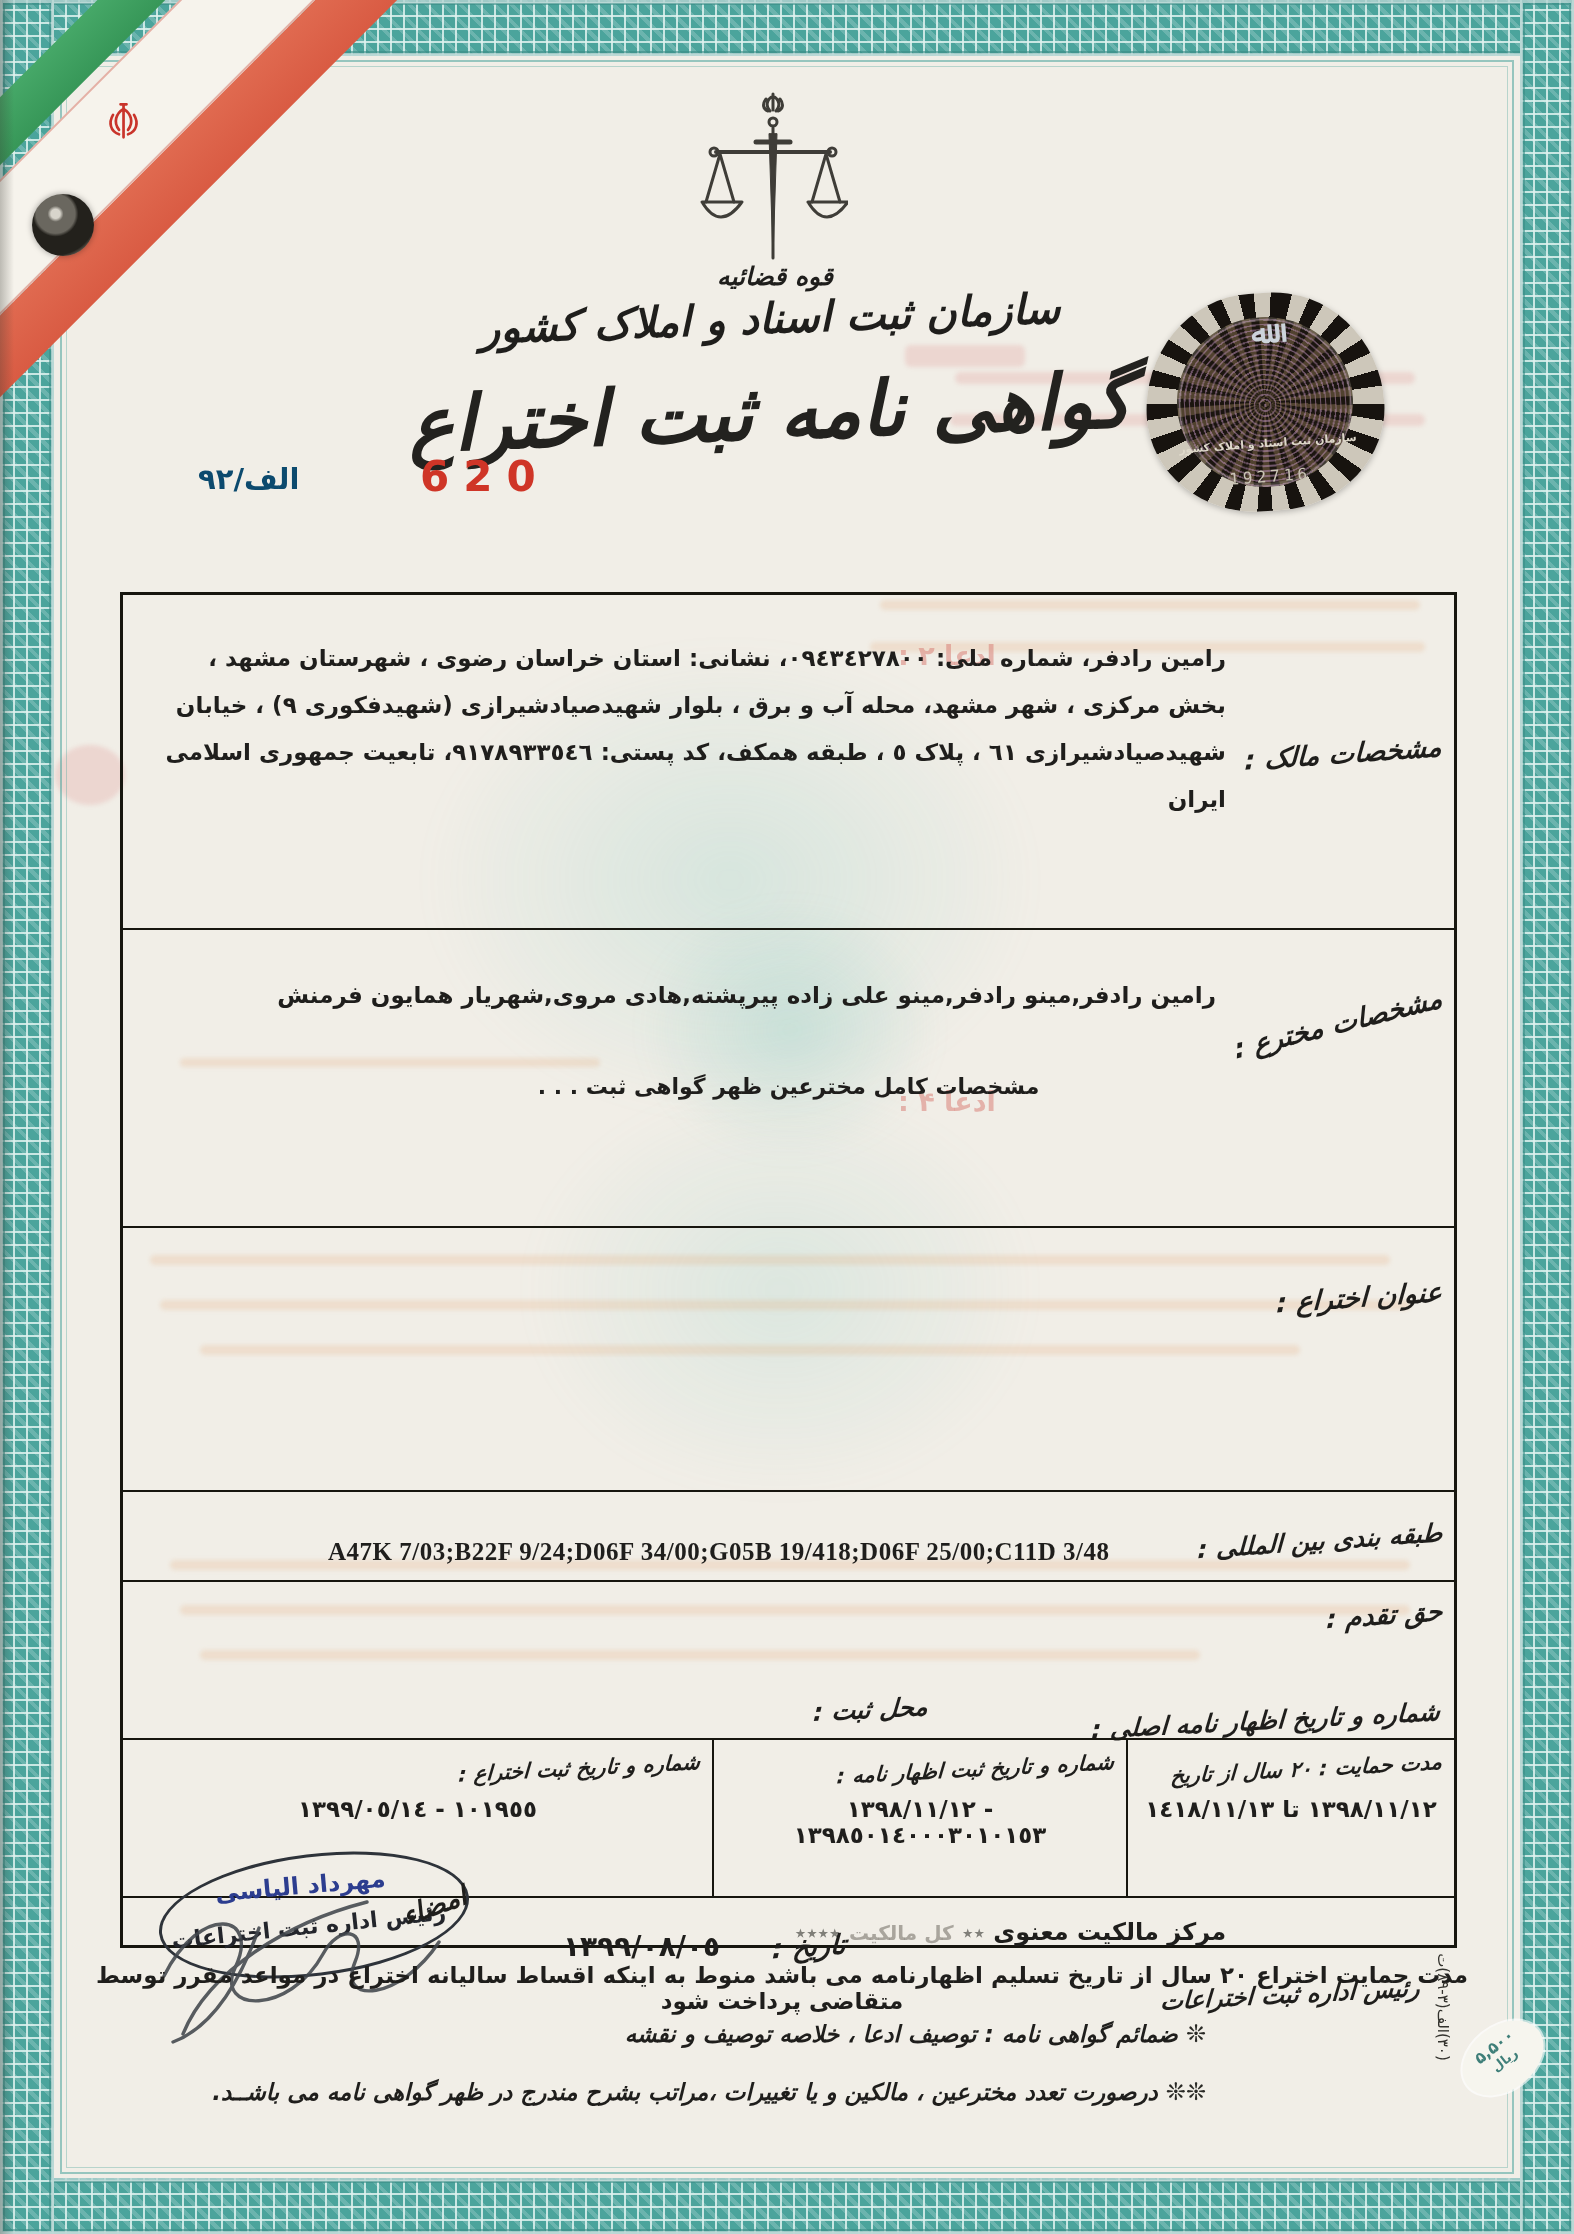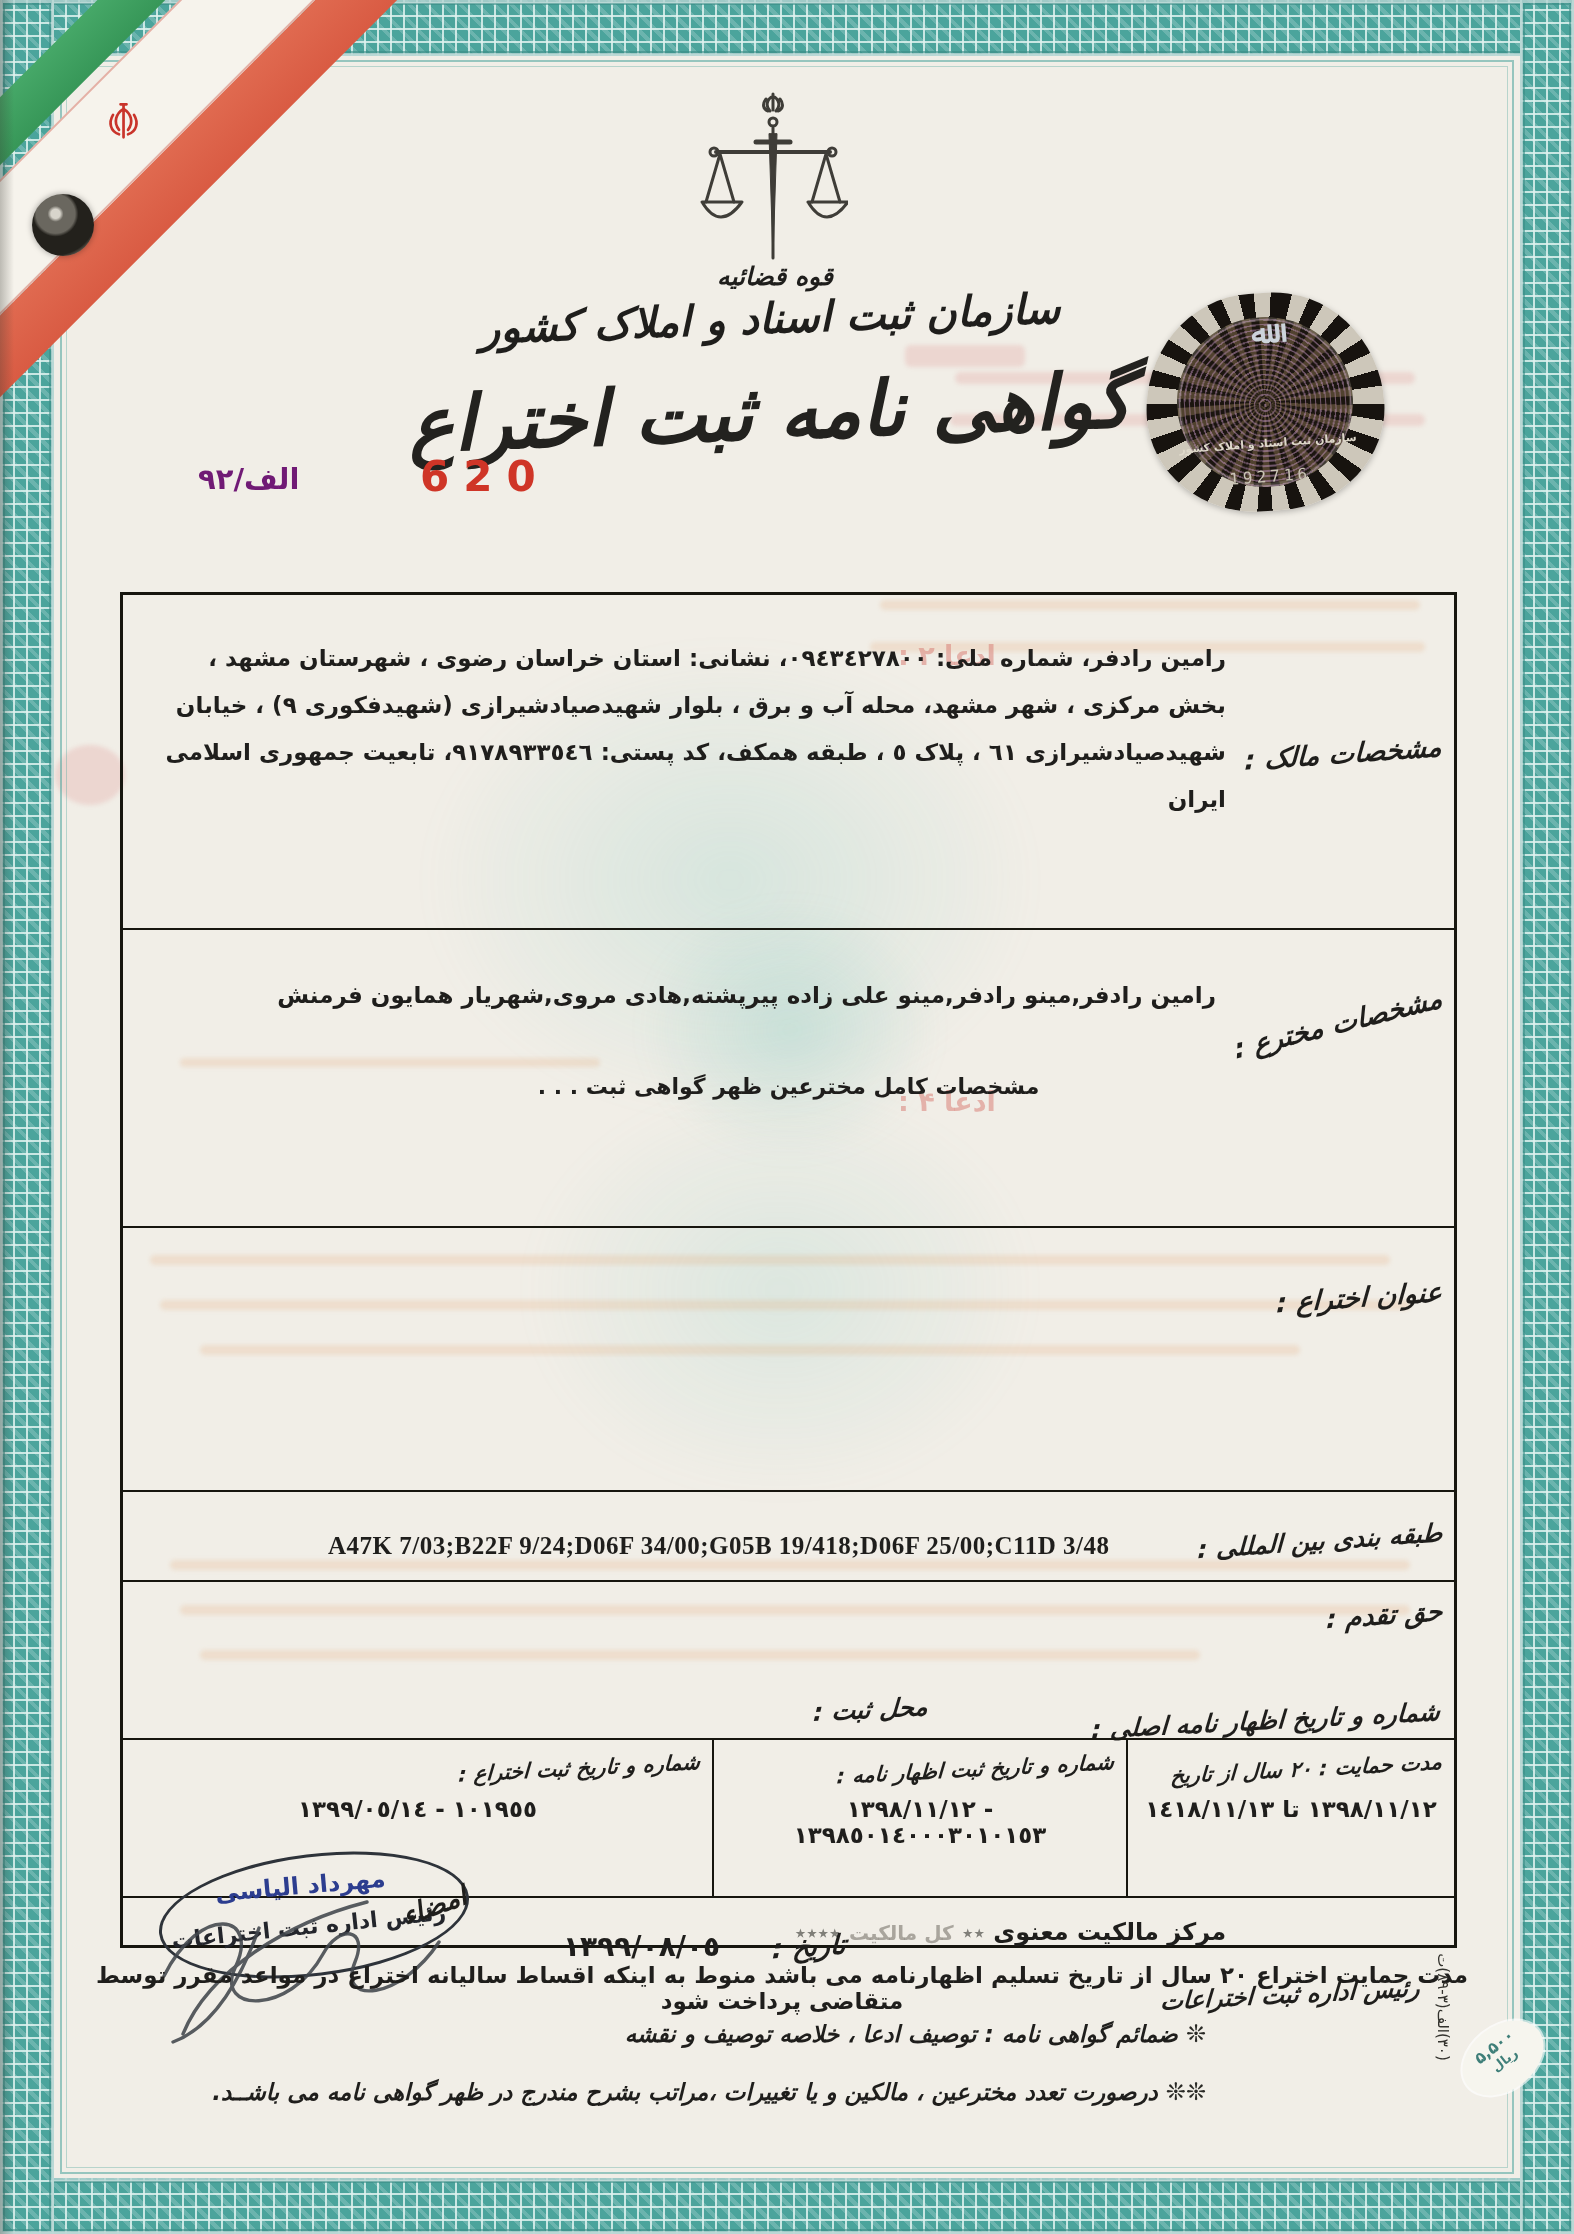--- a/index.html
+++ b/index.html
@@ -41,21 +41,21 @@
   
   .emblem{position:absolute;left:698px;top:90px;z-index:4;}
   .judiciary{position:absolute;left:600px;top:262px;width:350px;text-align:center;
     font-size:25px;font-weight:bold;font-style:italic;z-index:4;}
   .org-name{position:absolute;left:420px;top:294px;width:700px;text-align:center;
     font-size:42px;font-weight:bold;font-style:italic;transform:rotate(-2deg);z-index:4;}
   .cert-title{position:absolute;left:380px;top:368px;width:780px;text-align:center;
     font-size:76px;font-weight:bold;font-style:italic;transform:rotate(-2deg);z-index:4;color:#23221f;}
   .serial{position:absolute;left:420px;top:452px;color:#cf3527;font-weight:bold;z-index:4;
     font-size:42px;letter-spacing:14px;}
-  .serial-code{position:absolute;left:198px;top:462px;color:#701a75;font-weight:bold;z-index:4;
+  .serial-code{position:absolute;left:198px;top:462px;color:#0c4a6e;font-weight:bold;z-index:4;
     font-size:29px;direction:rtl;}
   
   .holo{position:absolute;left:1146px;top:293px;width:238px;height:218px;z-index:4;
     border-radius:50% 50% 50% 50% / 58% 58% 50% 50%;
     background:repeating-conic-gradient(from 10deg, #17130f 0 8deg, #cdc7ba 8deg 17deg);
     box-shadow:0 2px 6px rgba(0,0,0,.25);transform:rotate(-4deg);}
   .holo-inner{position:absolute;inset:11% 13%;border-radius:50%;
     background:
       repeating-radial-gradient(circle at 50% 52%, rgba(196,150,196,.5) 0 1.5px, rgba(0,0,0,0) 1.5px 5px),
       repeating-conic-gradient(rgba(205,170,120,.30) 0 6deg, rgba(0,0,0,0) 6deg 12deg),
@@ -85,21 +85,21 @@
   .row-owner{height:293px;}
   .row-owner .body{margin:40px 228px 0 34px;font-size:23px;font-weight:bold;
     line-height:2.05;text-align:right;}
   .row-invent{height:298px;}
   .row-invent .names{margin:52px 238px 0 34px;font-size:23px;font-weight:bold;text-align:right;}
   .row-invent .inote{margin:66px 0 0 0;text-align:center;font-size:22px;font-weight:bold;}
   .row-title{height:264px;}
   .row-title .body{margin:44px 230px 0 40px;font-size:24px;font-weight:bold;
     line-height:2.2;text-align:right;}
   .row-class{height:90px;}
-  .row-class .codes{position:absolute;left:205px;top:40px;direction:ltr;
+  .row-class .codes{position:absolute;left:205px;top:46px;direction:ltr;
     font-family:"Liberation Serif",serif;font-size:25px;font-weight:bold;letter-spacing:.5px;}
   .row-prio{height:158px;}
   .row-prio .decl{position:absolute;right:14px;bottom:12px;font-size:25px;
     transform:rotate(-3deg) skewX(-6deg);transform-origin:right center;}
   .row-prio .place{position:absolute;left:690px;bottom:14px;font-size:25px;
     transform:rotate(-3deg) skewX(-6deg);}
   .row-reg{height:158px;display:flex;direction:ltr;}
   .rcell{box-sizing:border-box;height:100%;padding:10px 12px 0 12px;direction:rtl;text-align:right;}
   .rc-a{width:589px;}
   .rc-b{width:416px;border-left:2px solid #17160f;border-right:2px solid #17160f;}

